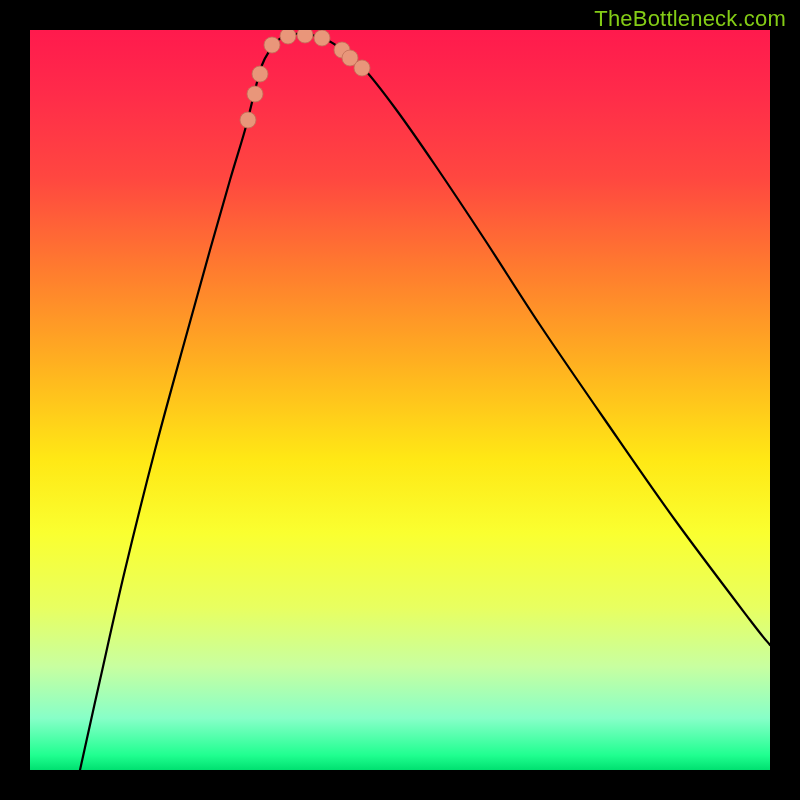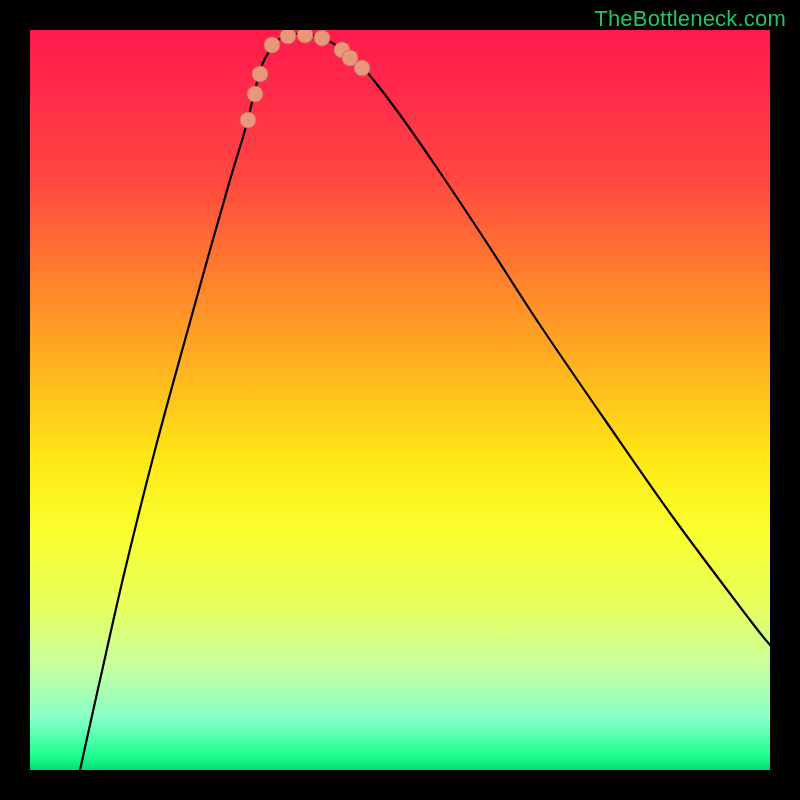--- a/index.html
+++ b/index.html
@@ -59,21 +59,21 @@
   }
   .marker {
     fill: #e9967a;
     stroke: #c07058;
     stroke-width: 0.8;
   }
   .watermark {
     position: absolute;
     top: 6px;
     right: 14px;
-    color: #22c55e;
+    color: #84cc16;
     font-size: 22px;
     letter-spacing: 0.2px;
     user-select: none;
   }
 </style>
 </head>
 <body>
 
 <div class="stage">
   <div class="watermark">TheBottleneck.com</div>

